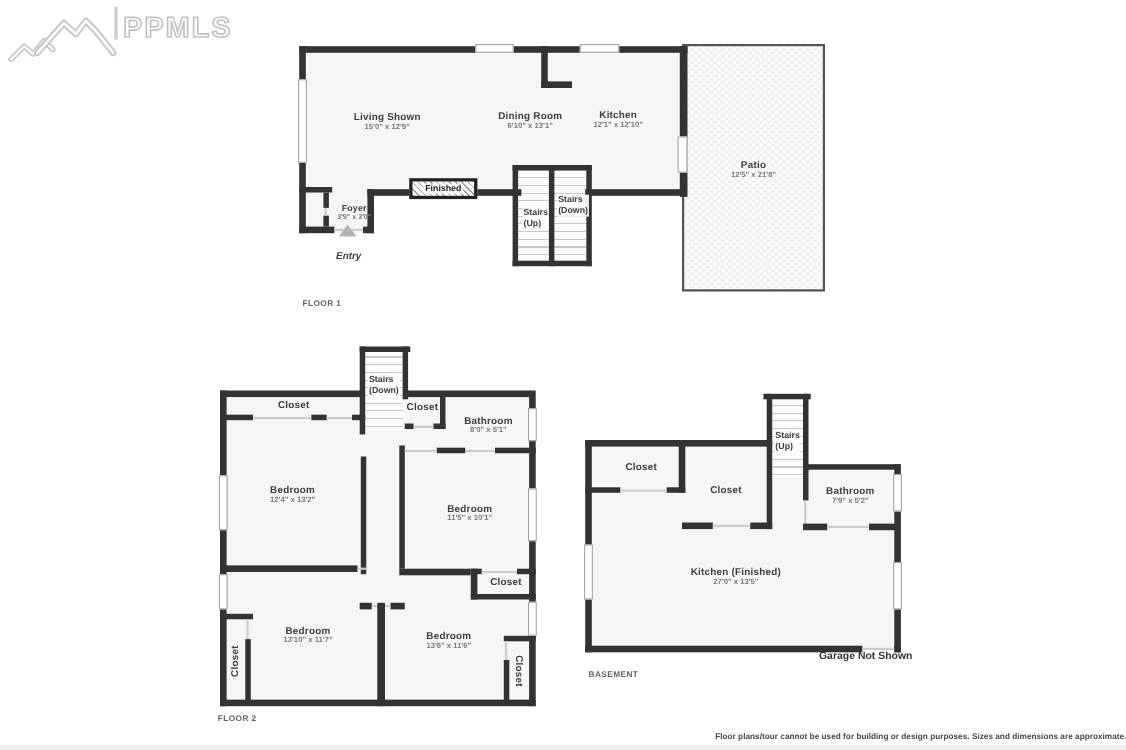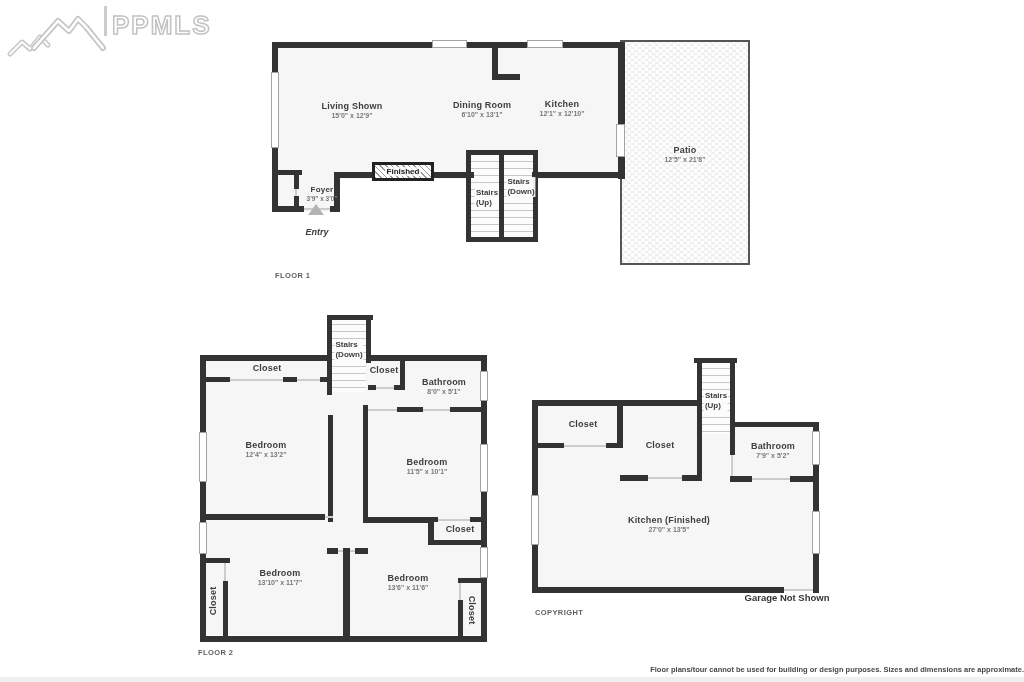--- a/index.html
+++ b/index.html
@@ -288,19 +288,19 @@
     </div>
     <div class="label" style="left:243px;top:95px;">
       <div class="rname">Bathroom</div>
       <div class="rdims">7'9" x 5'2"</div>
     </div>
     <div class="label" style="left:139px;top:169px;">
       <div class="rname">Kitchen (Finished)</div>
       <div class="rdims">27'0" x 13'5"</div>
     </div>
     <div class="garage-lbl" style="left:257px;top:242px;">Garage Not Shown</div>
-    <div class="section-lbl" style="left:5px;top:253px;">COPYRIGHT</div>
+    <div class="section-lbl" style="left:5px;top:253px;">BASEMENT</div>
   </div>
 
   <div id="footer-text">Floor plans/tour cannot be used for building or design purposes. Sizes and dimensions are approximate.</div>
   <div id="bottom-strip"></div>
 
 </div>
 
 </body></html>

